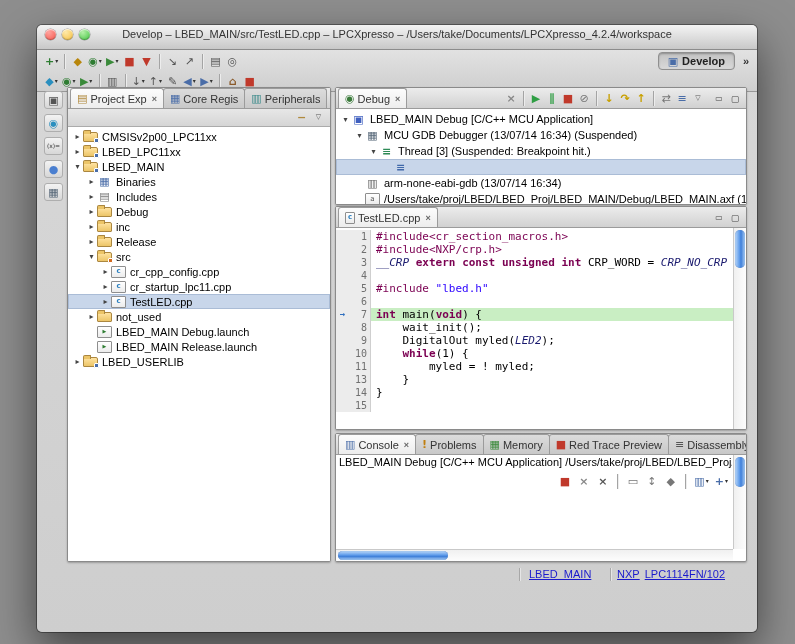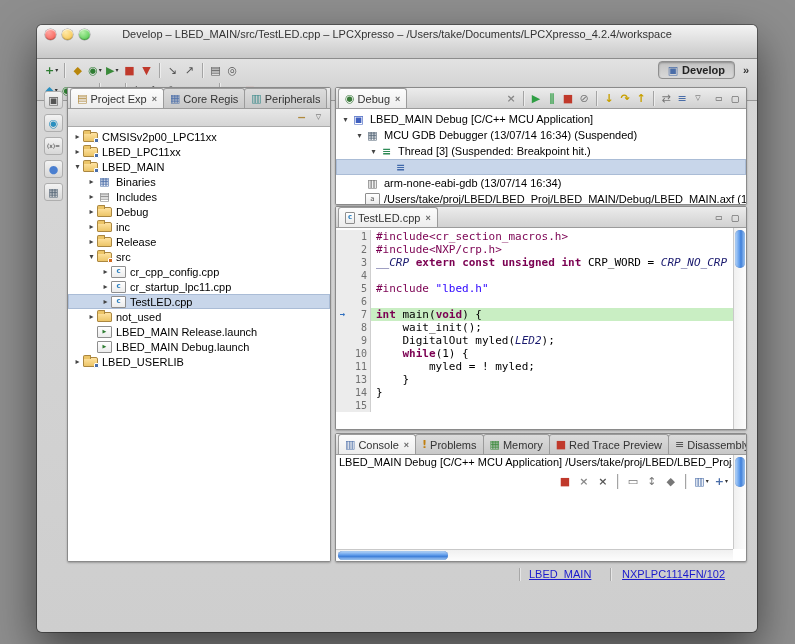--- a/index.html
+++ b/index.html
@@ -1,19 +1,19 @@
 <!DOCTYPE html>
 <html><head>
 <meta charset="utf-8">
 <style>
 *{box-sizing:border-box;margin:0;padding:0}
 html,body{width:795px;height:644px}
 body{background:#8e8e8e;font-family:"Liberation Sans","DejaVu Sans",sans-serif;position:relative;overflow:hidden}
 .window{position:absolute;left:37px;top:25px;width:720px;height:607px;border-radius:5px;background:linear-gradient(#d8d8d8,#cecece);box-shadow:0 18px 45px rgba(0,0,0,.55),0 0 0 1px rgba(50,50,50,.55);overflow:hidden}
-.titlebar{height:34px;border-radius:5px 5px 0 0;background:linear-gradient(#f4f4f4,#c8c8c8);border-bottom:1px solid #8c8c8c;position:relative}
+.titlebar{height:25px;border-radius:5px 5px 0 0;background:linear-gradient(#f4f4f4,#c8c8c8);border-bottom:1px solid #8c8c8c;position:relative}
 .title{text-align:center;font-size:11px;line-height:18px;color:#333;white-space:nowrap;overflow:hidden;padding:0 60px}
 .lights{position:absolute;left:8px;top:4px;display:flex;gap:6px;z-index:2}
 .light{width:11px;height:11px;border-radius:50%;box-shadow:inset 0 1px 1px rgba(255,255,255,.65),inset 0 -1px 1px rgba(0,0,0,.25),0 0 0 .5px rgba(0,0,0,.35)}
 .red{background:radial-gradient(circle at 35% 30%,#ffa39e,#f6574d)}
 .yellow{background:radial-gradient(circle at 35% 30%,#ffe9a8,#f6bf3e)}
 .green{background:radial-gradient(circle at 35% 30%,#b6f0a8,#3ec43e)}
 .toolbar{height:42px;background:linear-gradient(#e2e2e2,#cecece);border-bottom:1px solid #989898;padding:1px 6px}
 .tbrow{height:20px;display:flex;align-items:center}
 .tbgroup{display:flex;align-items:center}
 .tbtn{display:inline-flex;align-items:center;justify-content:center;height:18px;min-width:17px;padding:0 2px;border-radius:3px;font-size:11px;line-height:1;cursor:default}
@@ -71,21 +71,21 @@
 .consolep .vscroll{bottom:12px}
 .vthumb{position:absolute;left:1px;width:10px;top:2px;height:38px;border-radius:5px;background:linear-gradient(90deg,#bcd8f8,#5f9ceb 45%,#3f7fd9 60%,#a8ccf4);box-shadow:inset 0 0 1px #3a6db8}
 .hscroll{position:absolute;left:0;right:13px;bottom:0;height:12px;background:linear-gradient(#f0f0f0,#fdfdfd);border-top:1px solid #c9c9c9}
 .hthumb{position:absolute;top:1px;height:9px;left:2px;width:110px;border-radius:5px;background:linear-gradient(#bcd8f8,#5f9ceb 45%,#3f7fd9 60%,#a8ccf4);box-shadow:inset 0 0 1px #3a6db8}
 .cheader{position:absolute;top:22px;left:3px;right:14px;height:15px;font-size:11px;white-space:nowrap;overflow:hidden;color:#000}
 .ctoolbar{position:absolute;top:38px;right:16px;height:18px;display:flex;align-items:center;gap:2px}
 .cbody{position:absolute;top:56px;left:0;right:13px;bottom:12px;background:#fff}
 .statusbar{position:absolute;left:0;right:0;top:541px;height:18px;font-size:11px}
 .slink{color:#1a1acd;text-decoration:underline;cursor:pointer}
 .l1{position:absolute;left:492px;top:2px}
-.srt{position:absolute;right:32px;top:2px;display:flex;}
+.srt{position:absolute;right:32px;top:2px;display:flex;gap:5px}
 .sdiv{position:absolute;top:2px;width:1px;height:13px;background:#a8a8a8;box-shadow:1px 0 0 #e6e6e6}
 .d1{left:482px}.d2{right:146px}
 </style>
 </head>
 <body>
 
 <div class="window">
   <div class="titlebar">
     <div class="lights">
       <span class="light red"></span>
@@ -308,26 +308,26 @@
           <span class="tlbl">TestLED.cpp</span>
         </div>
         <div class="trow" style="height: 15px; padding-left: 18px;">
           <span class="tarrow">▸</span>
           <span class="gic ic-folder"></span>
           <span class="tlbl">not_used</span>
         </div>
         <div class="trow" style="height: 15px; padding-left: 18px;">
           <span class="tarrow"></span>
           <span class="gic ic-page" style="color: rgb(46, 125, 50); font-size: 5px;">▶</span>
-          <span class="tlbl">LBED_MAIN Release.launch</span>
+          <span class="tlbl">LBED_MAIN Debug.launch</span>
         </div>
         <div class="trow" style="height: 15px; padding-left: 18px;">
           <span class="tarrow"></span>
           <span class="gic ic-page" style="color: rgb(46, 125, 50); font-size: 5px;">▶</span>
-          <span class="tlbl">LBED_MAIN Debug.launch</span>
+          <span class="tlbl">LBED_MAIN Release.launch</span>
         </div>
         <div class="trow" style="height: 15px; padding-left: 4px;">
           <span class="tarrow">▸</span>
           <span class="gic ic-folder">
             <span class="bdg" style="background: rgb(74, 109, 168);"></span>
           </span>
           <span class="tlbl">LBED_USERLIB</span>
         </div>
       </div>
   </div>

